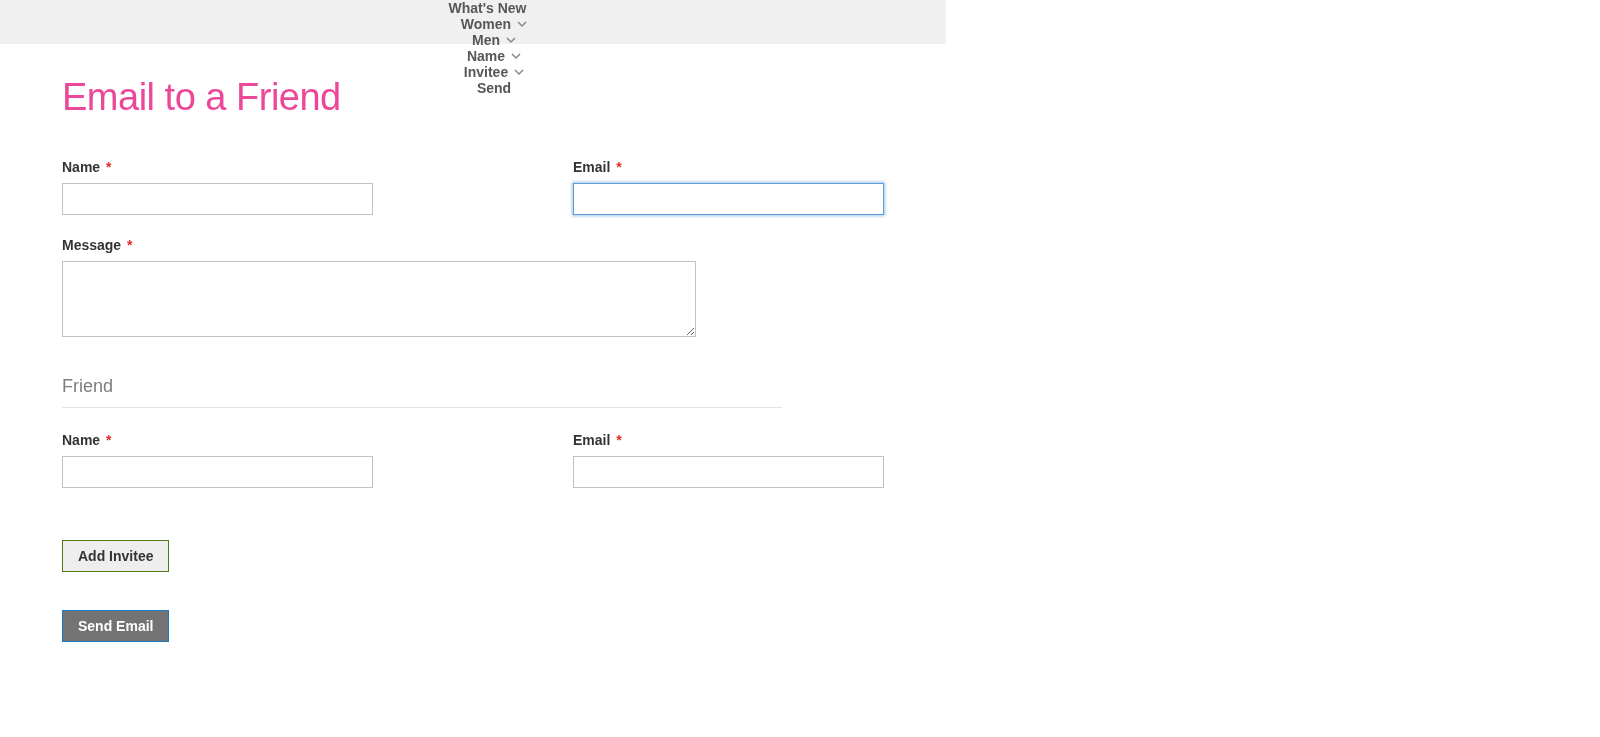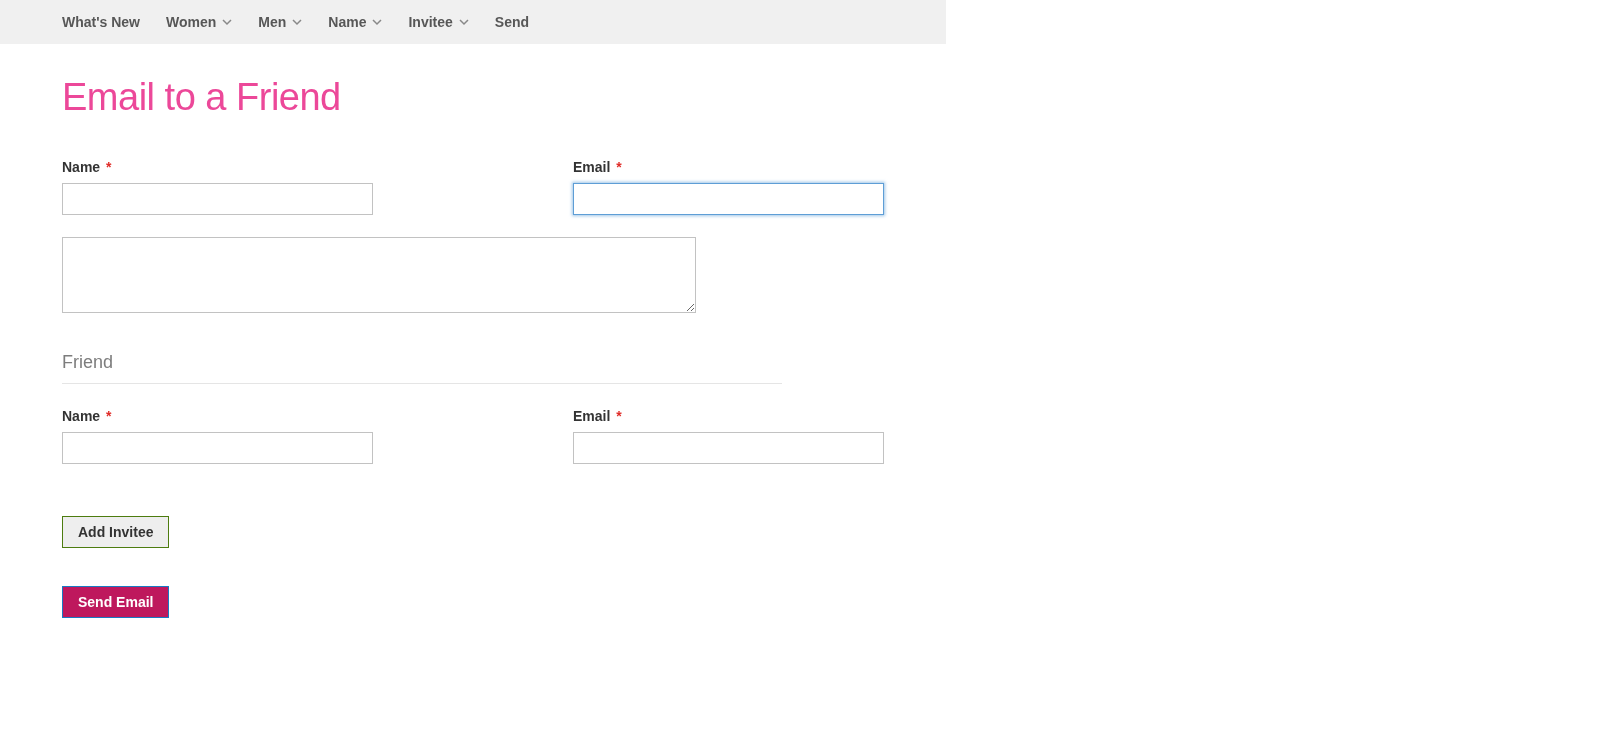--- a/index.html
+++ b/index.html
@@ -16,20 +16,21 @@
     .nav-bar {
       background: #f0f0f0;
       padding: 0;
       max-width: 946px;
     }
     .nav-inner {
       padding: 0 20px 0 62px;
       display: flex;
       align-items: center;
       height: 44px;
+      flex-direction: column;
     }
     .nav-item {
       display: flex;
       align-items: center;
       padding: 0 13px;
       height: 44px;
       color: #575757;
       font-weight: 600;
       font-size: 14px;
       cursor: pointer;
@@ -121,21 +122,21 @@
       border: 1px solid #4d7c0f;
       color: #333;
       font-size: 14px;
       font-weight: 600;
       padding: 7px 15px;
       cursor: pointer;
       font-family: inherit;
       margin-top: 30px;
     }
     .btn-primary {
-      background: #be185d;
+      background: #737373;
       border: 1px solid #1979c3;
       color: #fff;
       font-size: 14px;
       font-weight: 600;
       padding: 7px 15px;
       cursor: pointer;
       font-family: inherit;
       margin-top: 38px;
       margin-bottom: 30px;
       text-align: center;
@@ -204,20 +205,24 @@
         <label class="field-label">
           <span>Email</span>
           <span class="required-mark">*</span>
         </label>
         <input type="text" class="text-input focused" value="" style="">
       </div>
     </div>
 
     <div class="field-row">
       <div class="field-wide">
+        <label class="field-label">
+          <span>Message</span>
+          <span class="required-mark">*</span>
+        </label>
         <textarea class="textarea-input" style=""></textarea>
       </div>
     </div>
   </div>
 
   <div class="invitee-section">
     <div class="fieldset-legend">Friend</div>
 
     <div class="field-row">
       <div class="field">

